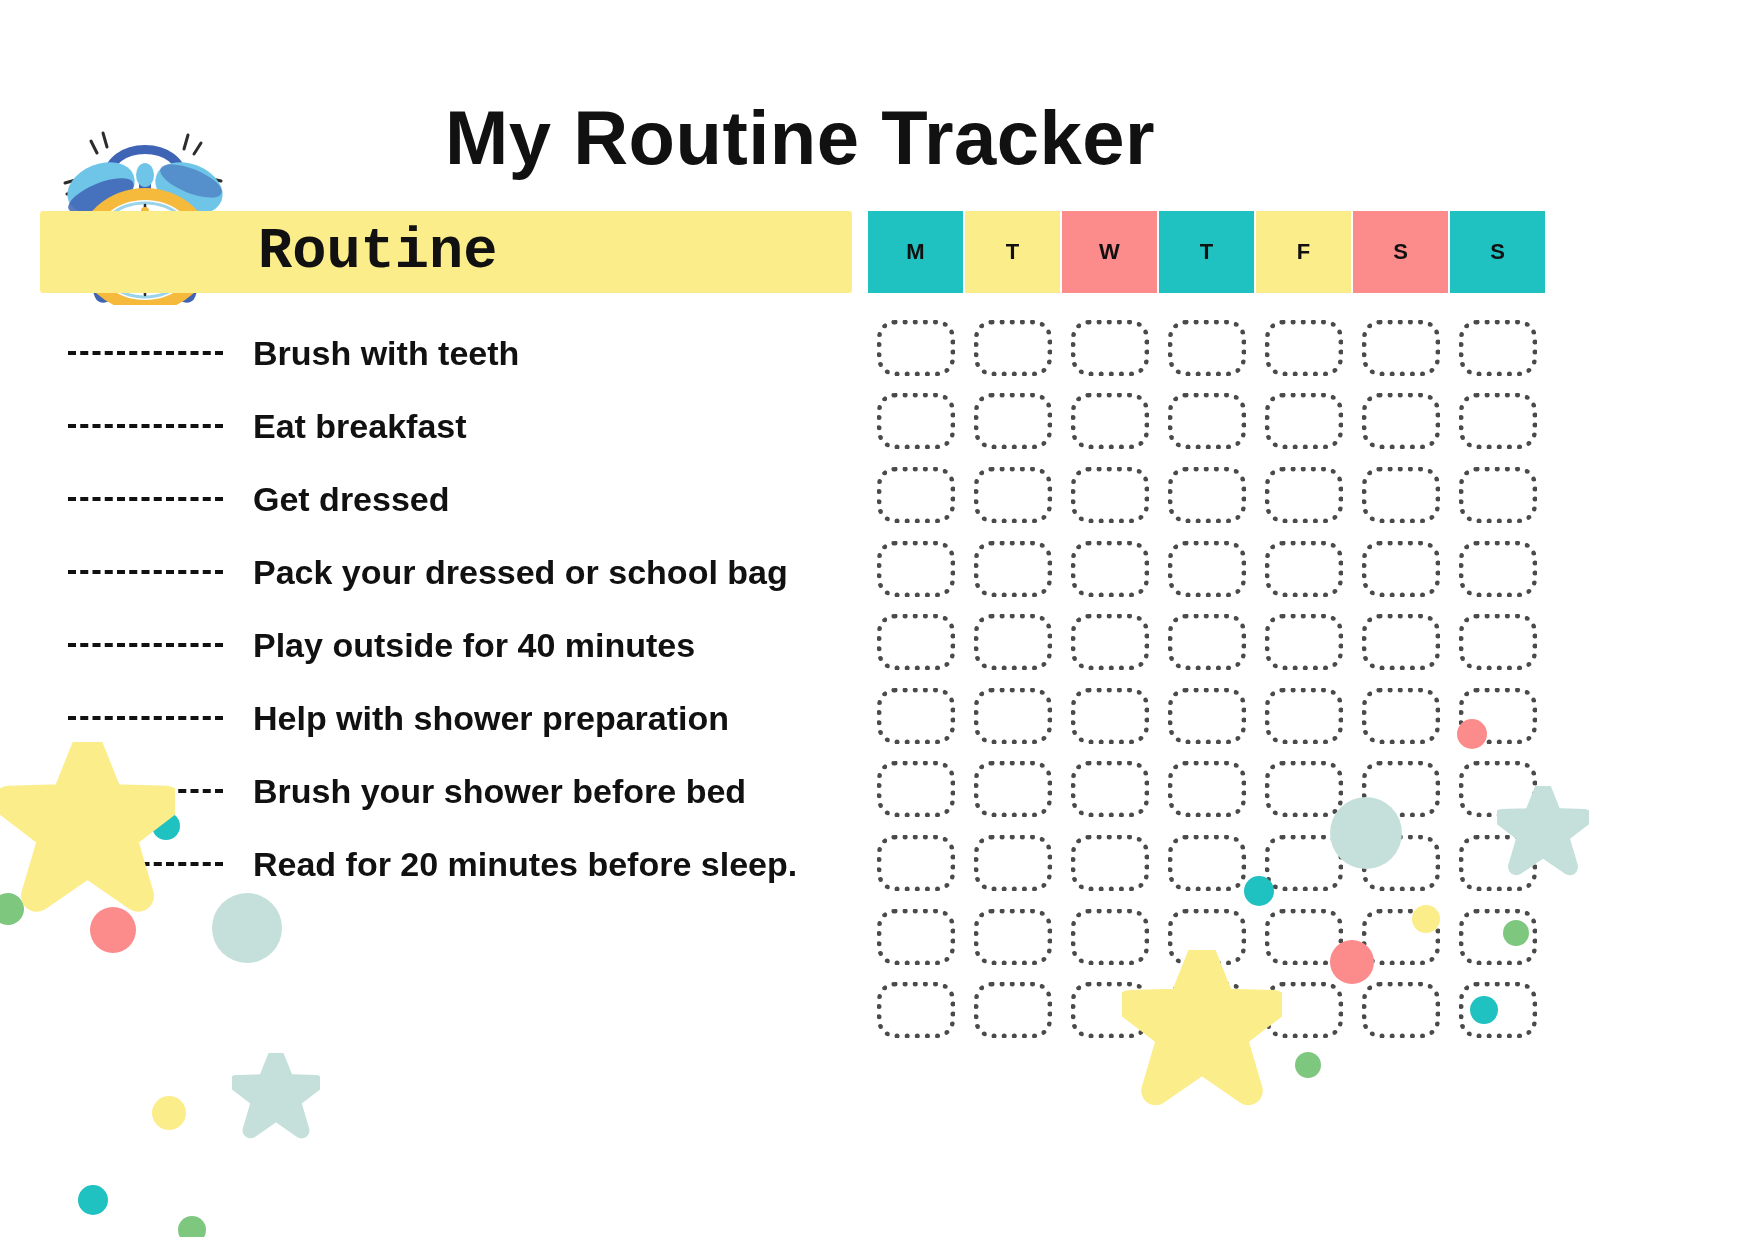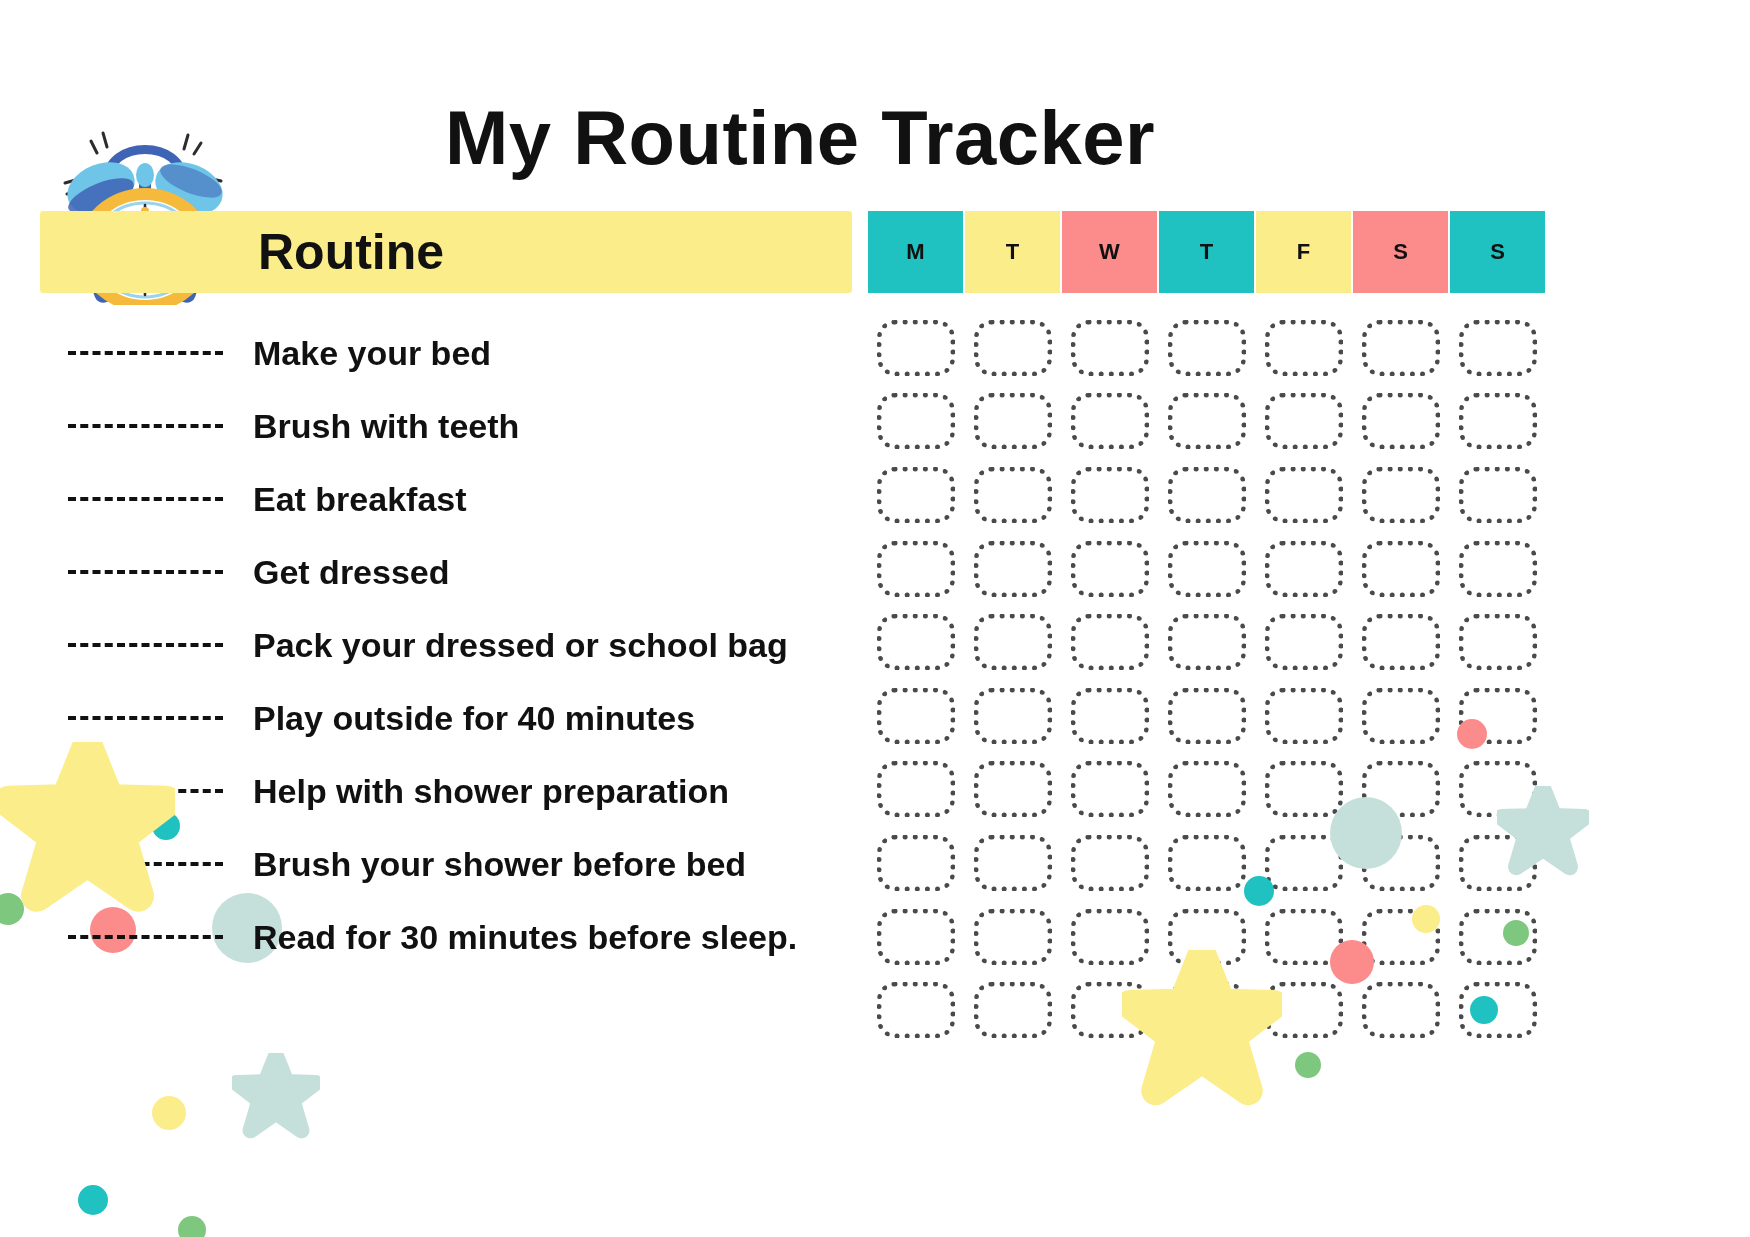--- a/index.html
+++ b/index.html
@@ -24,22 +24,23 @@
   
   #clock{position:absolute;left:45px;top:95px;width:200px;height:210px;}
 
   
   #routine-bar{
     position:absolute;left:40px;top:211px;width:812px;height:82px;
     background:#fced8b;border-radius:3px;
   }
   #routine-bar-label{
     position:absolute;left:258px;top:219px;width:400px;height:66px;
-    font-size:50px;line-height:66px;font-weight:700;color:#111111;
+    font-size:57px;line-height:66px;font-weight:700;color:#111111;
     white-space:nowrap;
+    font-family:Liberation Mono, monospace;
   }
 
   
   #day-header{
     position:absolute;left:868px;top:211px;width:677px;height:82px;
     display:flex;gap:2px;
   }
   .day-cell{
     flex:1 1 0;display:flex;align-items:center;justify-content:center;
     font-size:22px;font-weight:700;color:#111111;
@@ -160,24 +161,20 @@
         <span>S</span>
       </div>
       <div class="day-cell" style="background: rgb(31, 193, 193);">
         <span>S</span>
       </div>
     </div>
 
   <div id="routine-list">
       <div class="routine-row">
         <div class="dash-line"></div>
-        <div class="routine-text">Make your bed</div>
-      </div>
-      <div class="routine-row">
-        <div class="dash-line"></div>
         <div class="routine-text">Brush with teeth</div>
       </div>
       <div class="routine-row">
         <div class="dash-line"></div>
         <div class="routine-text">Eat breakfast</div>
       </div>
       <div class="routine-row">
         <div class="dash-line"></div>
         <div class="routine-text">Get dressed</div>
       </div>
@@ -192,21 +189,21 @@
       <div class="routine-row">
         <div class="dash-line"></div>
         <div class="routine-text">Help with shower preparation</div>
       </div>
       <div class="routine-row">
         <div class="dash-line"></div>
         <div class="routine-text">Brush your shower before bed</div>
       </div>
       <div class="routine-row">
         <div class="dash-line"></div>
-        <div class="routine-text">Read for 30 minutes before sleep.</div>
+        <div class="routine-text">Read for 20 minutes before sleep.</div>
       </div>
     </div>
 
   <div id="grid">
       <div class="cellwrap">
         <div class="checkbox" style="border-color: rgb(74, 74, 74);"></div>
       </div>
       <div class="cellwrap">
         <div class="checkbox" style="border-color: rgb(74, 74, 74);"></div>
       </div>

